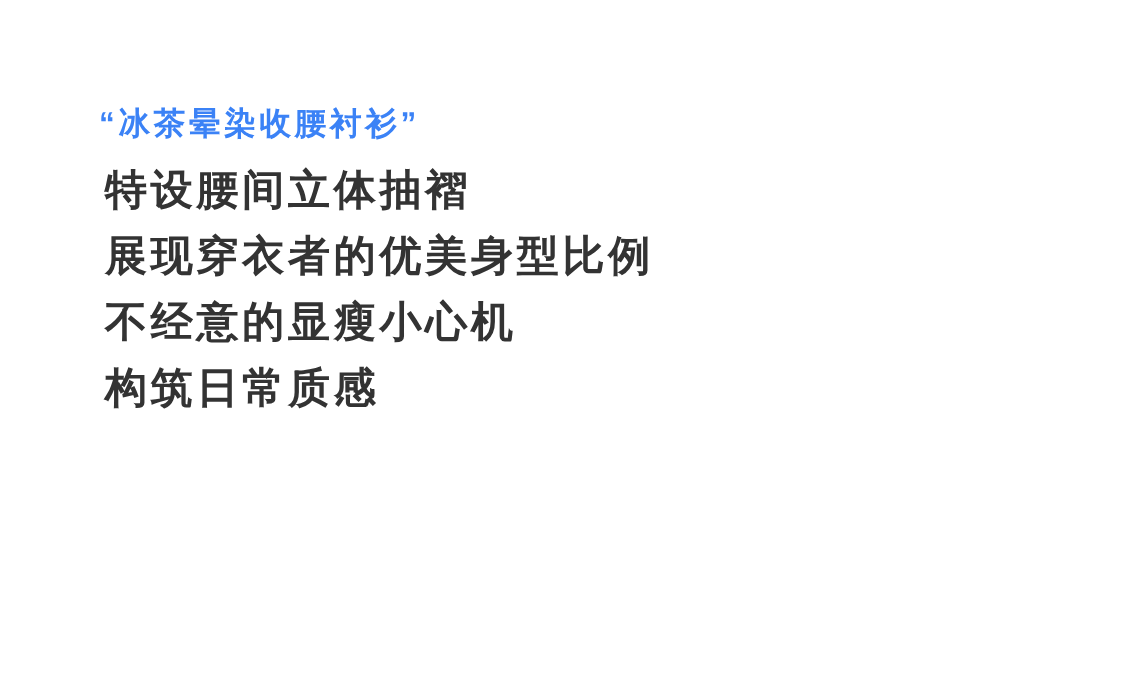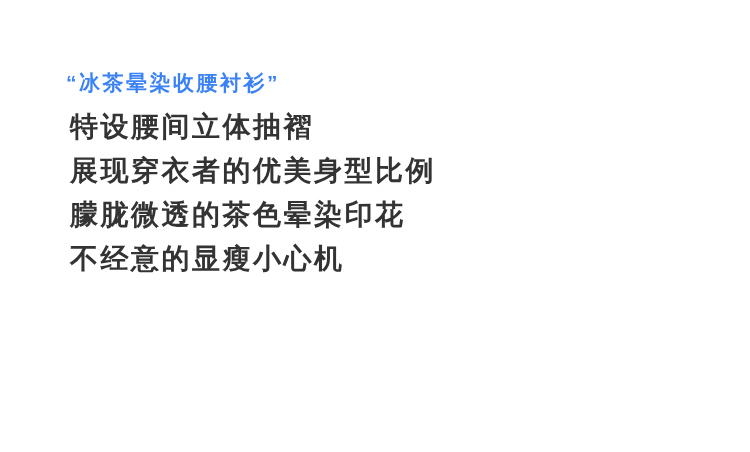--- a/index.html
+++ b/index.html
@@ -35,15 +35,15 @@
     white-space: nowrap;
   }
 </style>
 </head>
 <body>
 
 <div class="desc-block">
   <p class="desc-title">“冰茶晕染收腰衬衫”</p>
   <p class="desc-line">特设腰间立体抽褶</p>
   <p class="desc-line">展现穿衣者的优美身型比例</p>
-  <p class="desc-line">朦胧微透的茶色晕染印花</p>
   <p class="desc-line">不经意的显瘦小心机</p>
+  <p class="desc-line">构筑日常质感</p>
 </div>
 
 </body></html>

